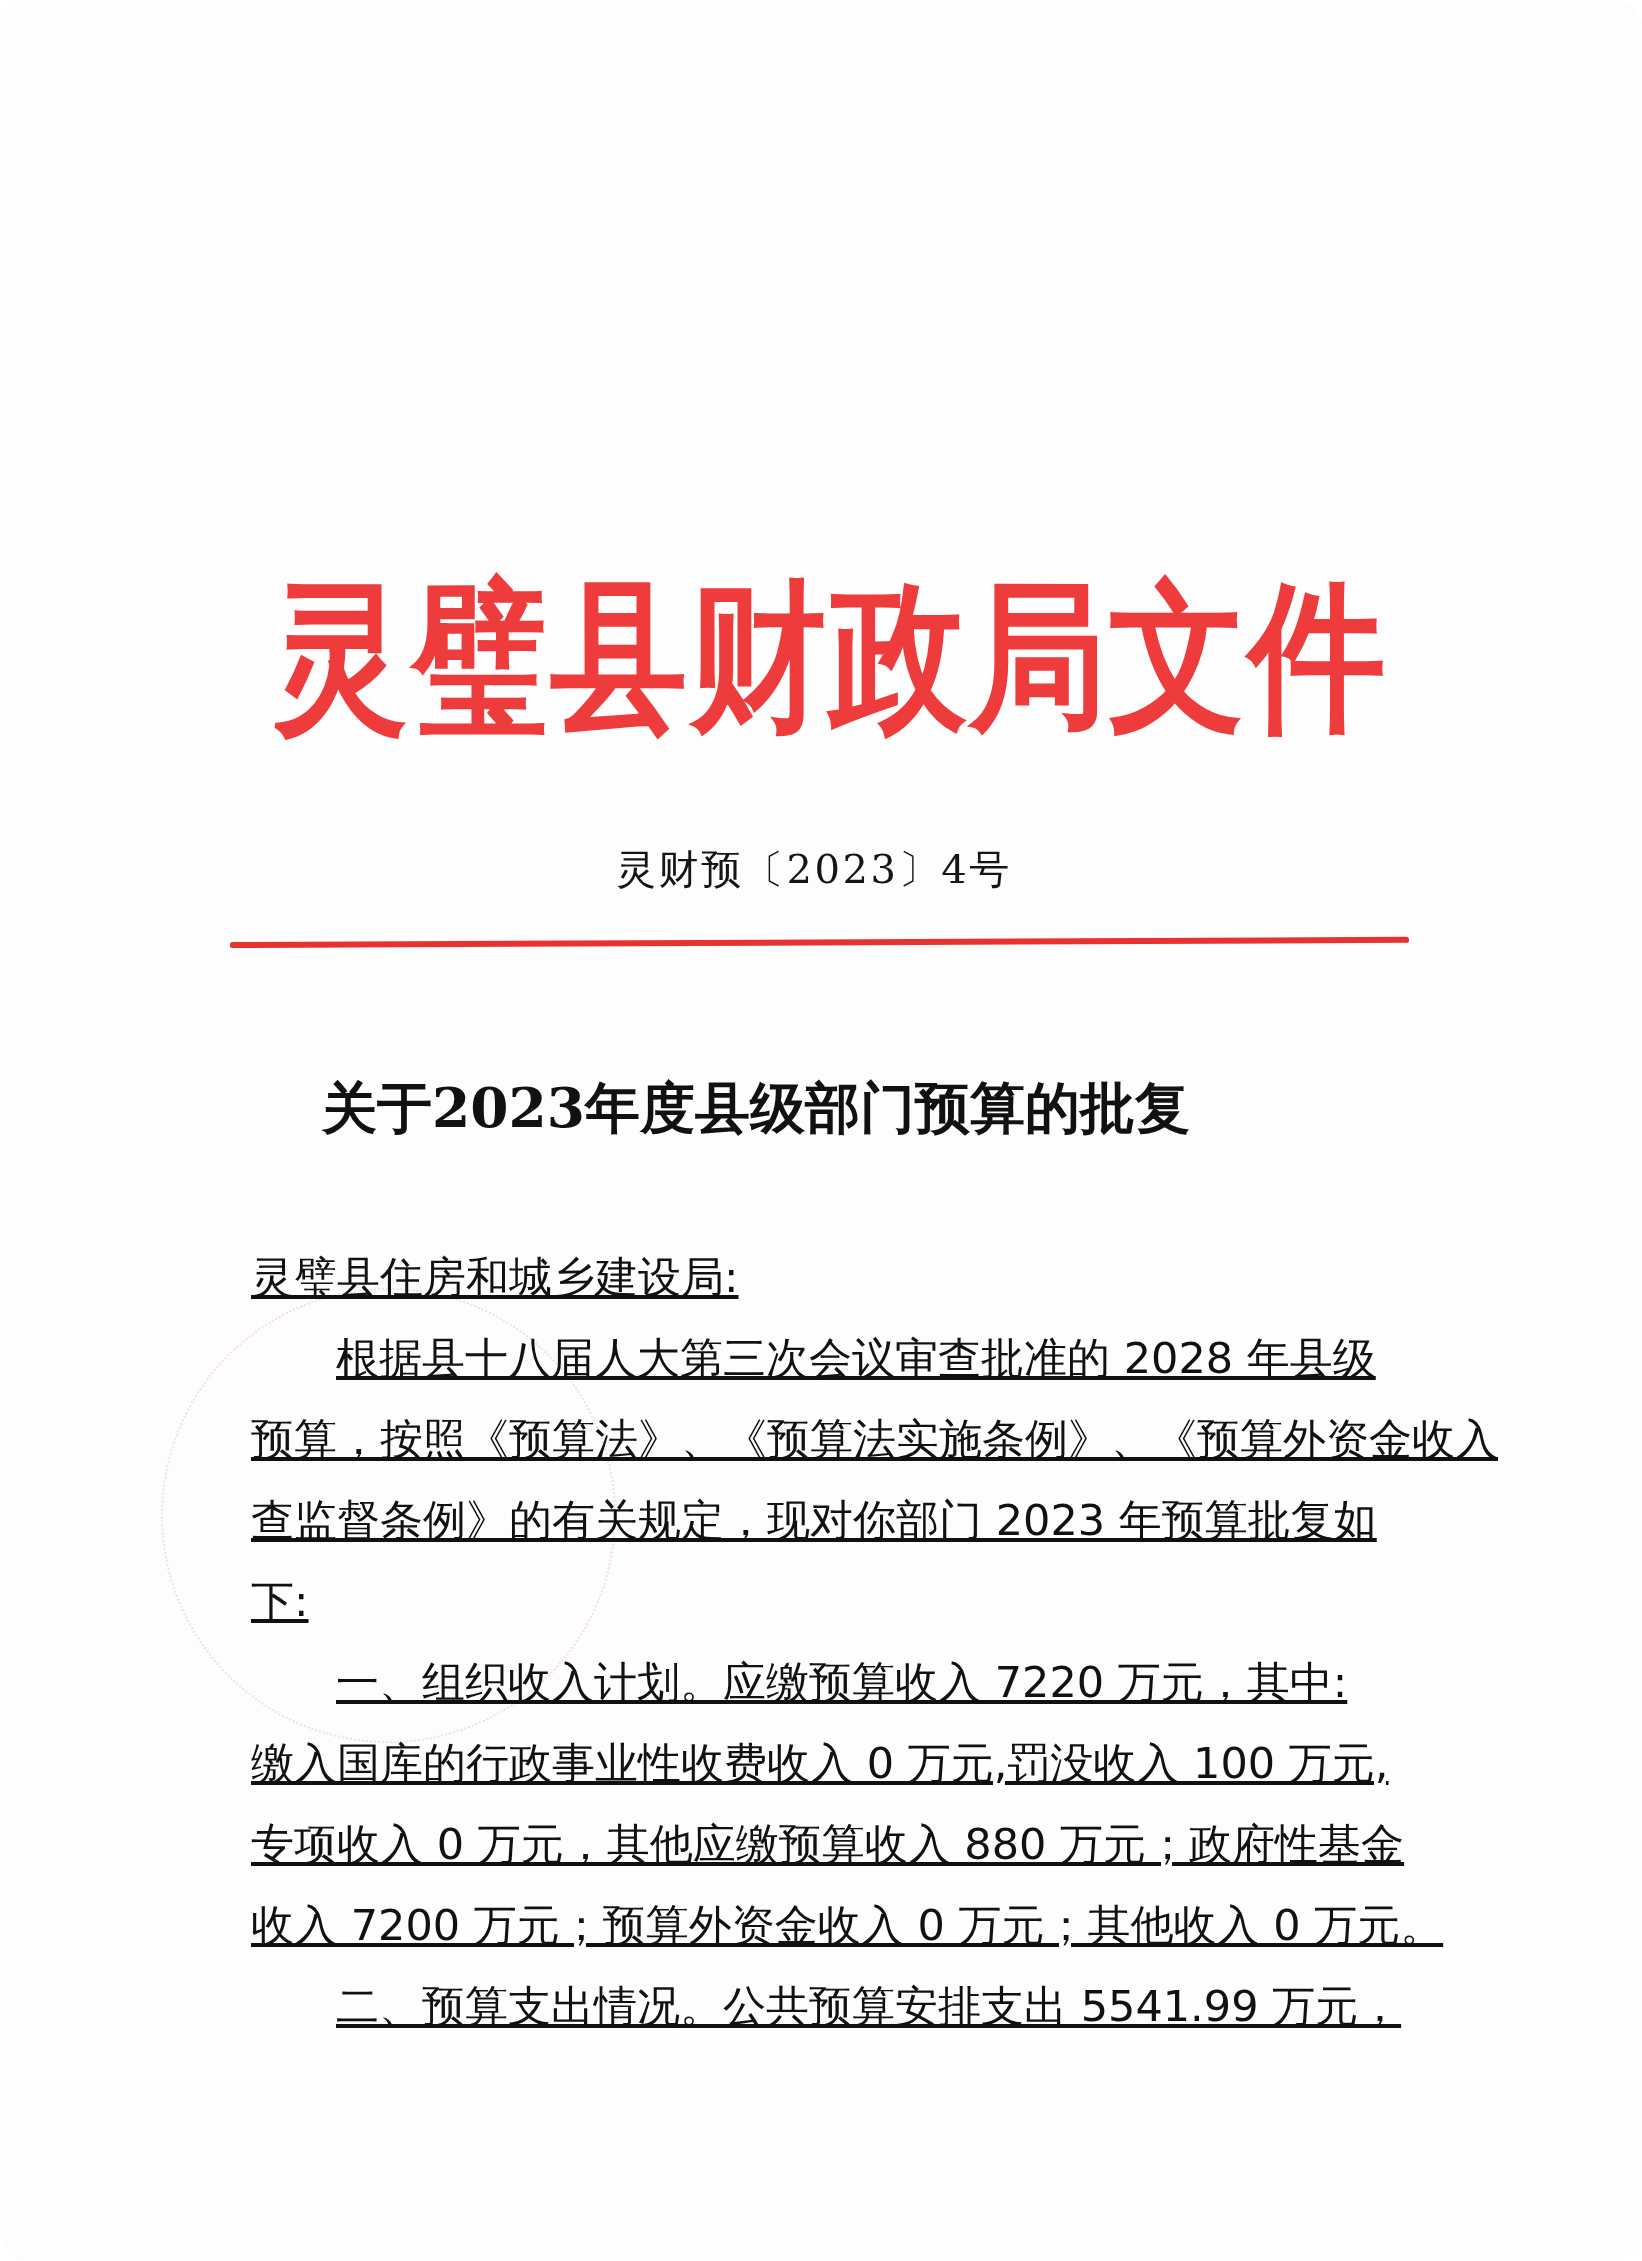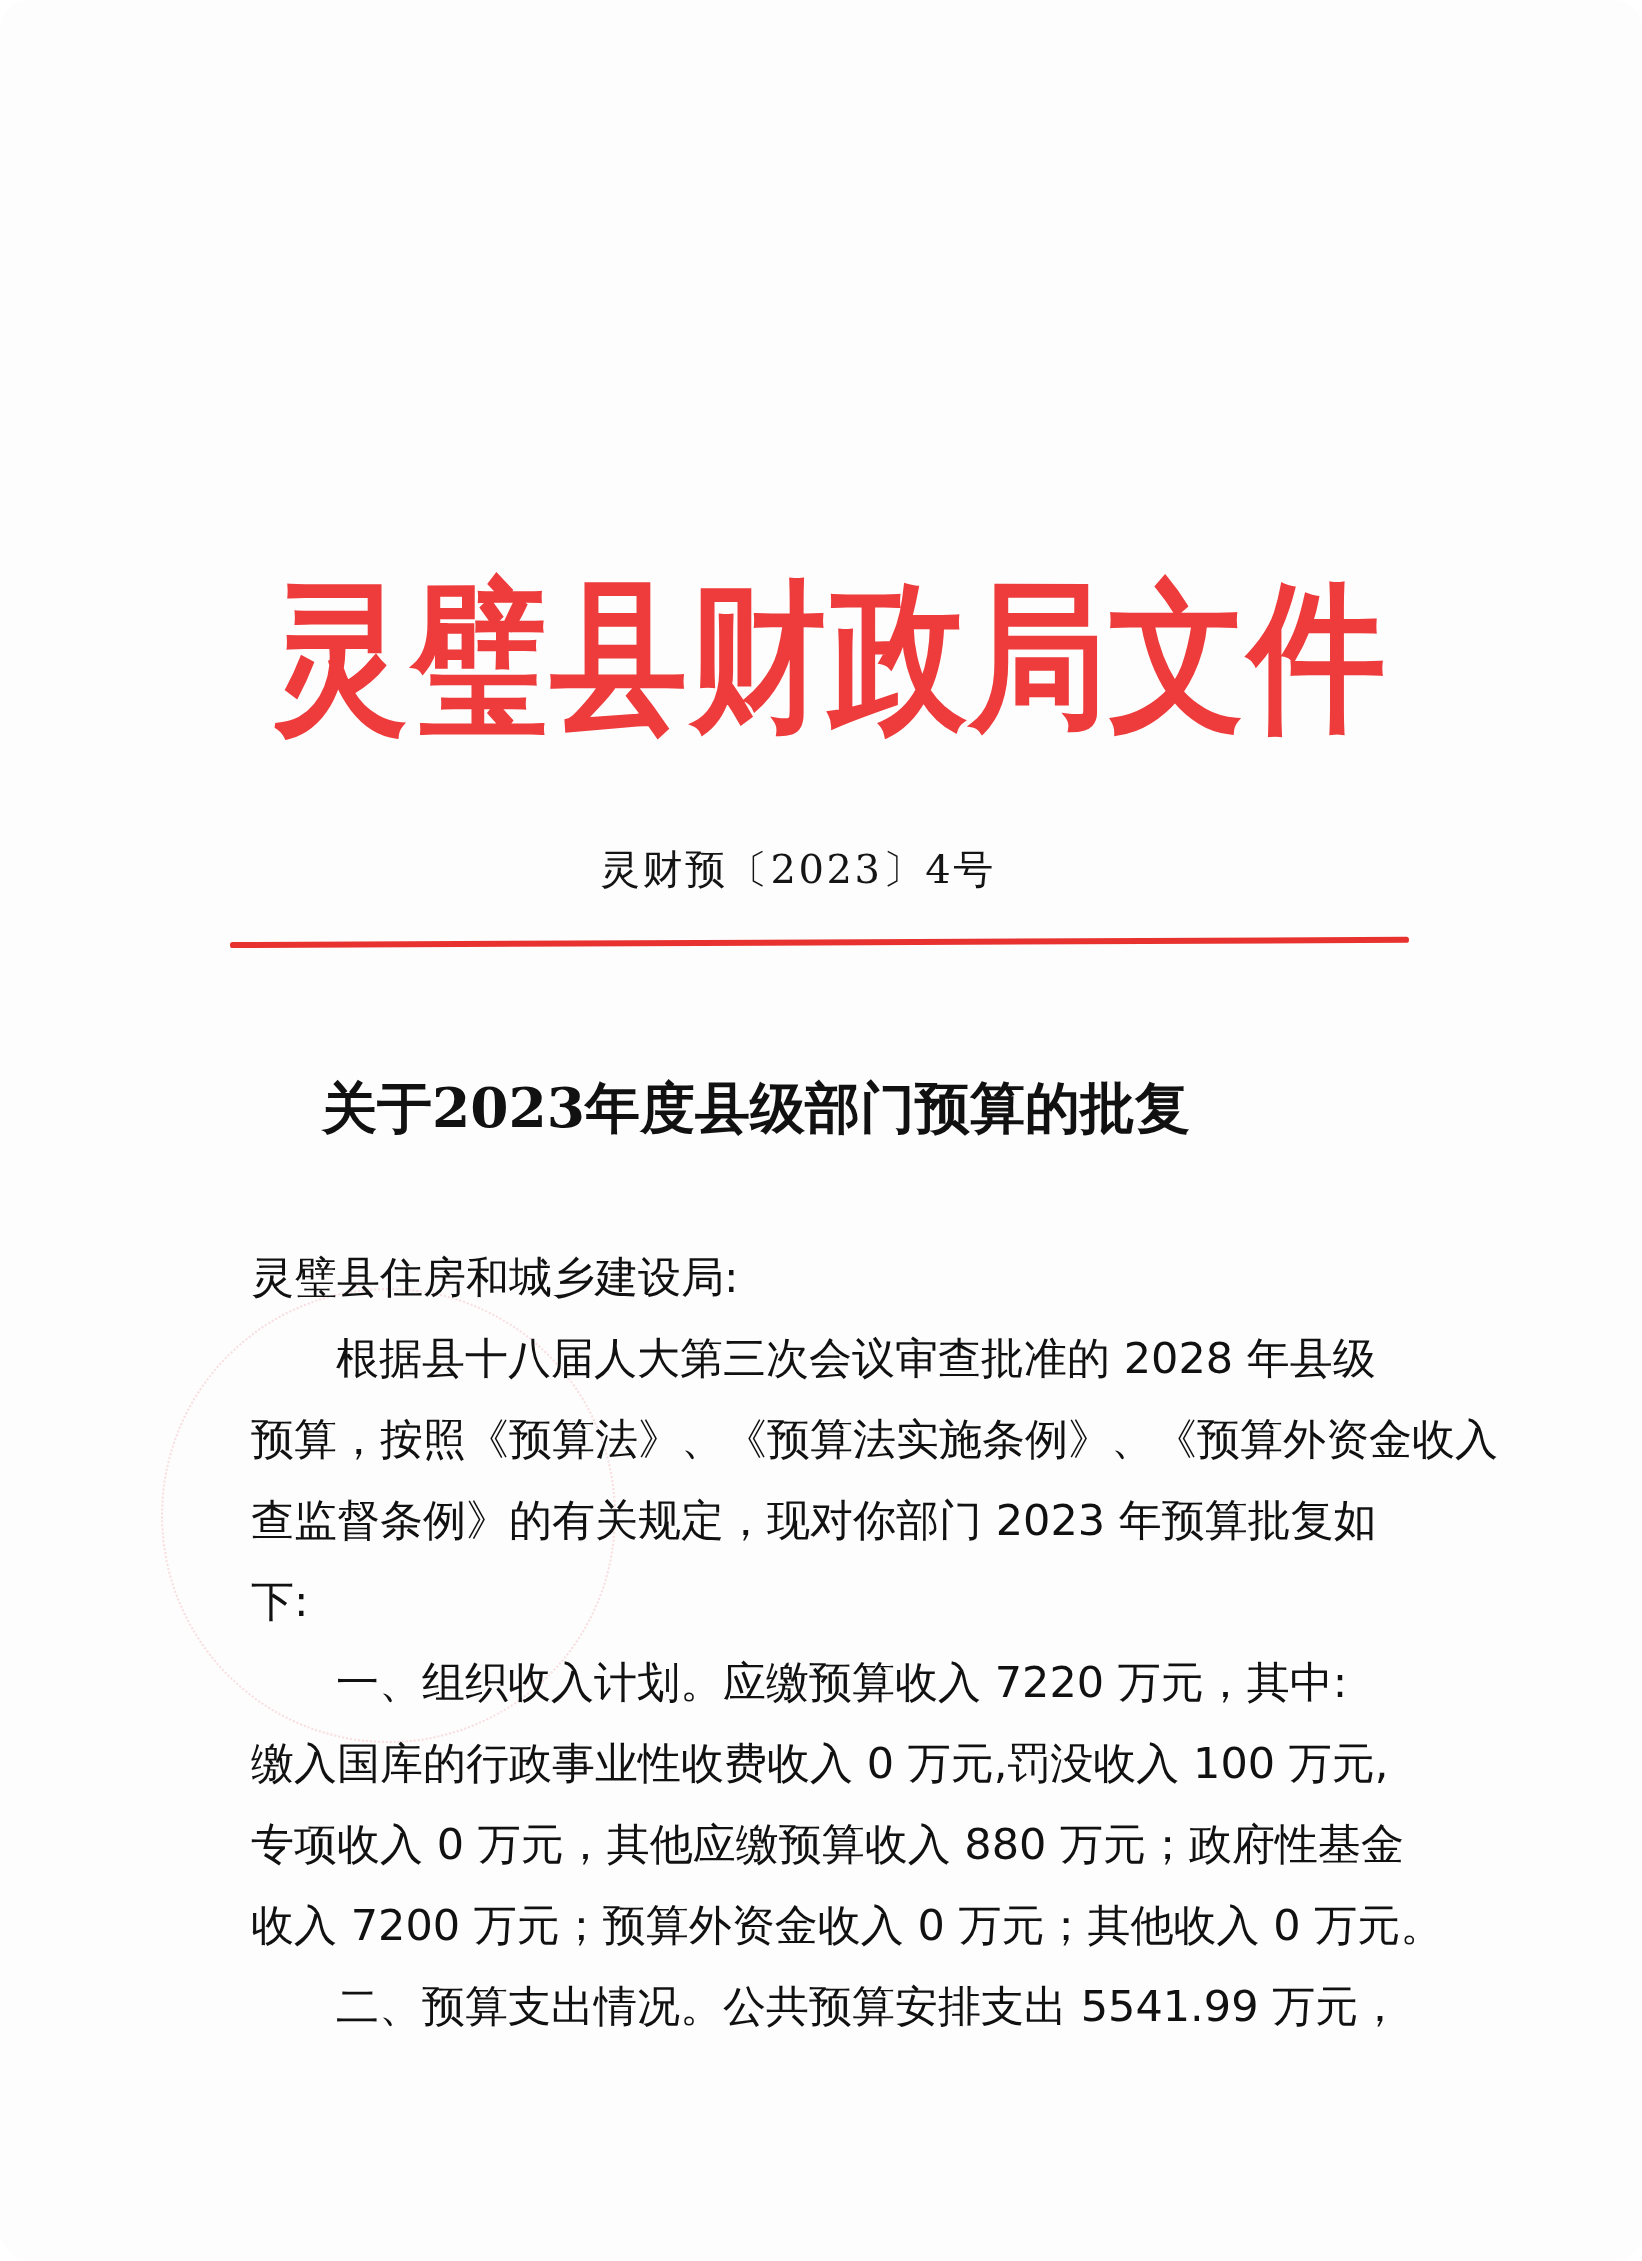--- a/index.html
+++ b/index.html
@@ -7,21 +7,21 @@
          font-family: "DejaVu Serif", "Liberation Serif", serif; color: #111; }
   .page { position: absolute; inset: 0; background: #fdfdfd; border-radius: 30px; }
   .masthead {
     position: absolute; left: 271px; top: 535px; width: 1108px; height: 206px;
     color: #ee3b3b; font-family: "DejaVu Serif", "Liberation Serif", serif;
     font-size: 137px; font-weight: bold; letter-spacing: 2.6px; line-height: 206px;
     text-align: center; white-space: nowrap; transform: scaleY(1.18);
     transform-origin: top center;
   }
   .docnum {
-    position: absolute; left: 600px; top: 837px; width: 451px; height: 64px;
+    position: absolute; left: 616px; top: 837px; width: 451px; height: 64px;
     font-family: "DejaVu Serif", "Liberation Serif", serif; font-size: 40px;
     line-height: 64px; color: #151515; white-space: nowrap; letter-spacing: 2.6px;
   }
   .redline {
     position: absolute; left: 230px; top: 942px; width: 1179px; height: 5.8px;
     background: #e8322f; border-radius: 2.6px; transform: rotate(-0.25deg);
     transform-origin: left center;
   }
   .title {
     position: absolute; left: 322px; top: 1063px; width: 1031px; height: 90px;
@@ -29,21 +29,21 @@
     font-size: 55px; line-height: 90px; text-align: left; color: #111;
     white-space: nowrap;
   }
   .body-text {
     position: absolute; left: 251px; top: 1237px; width: 1153px;
     font-family: "DejaVu Sans", "Liberation Sans", sans-serif; font-size: 43px;
     color: #111; line-height: 81px;
   }
   .para { margin: 0; text-align: justify; text-justify: inter-character; }
   .indent { text-indent: 85px; }
-  .line { display: block; white-space: nowrap; }
+  .line { display: block; white-space: nowrap; text-decoration: underline; }
   .seal {
     position: absolute; left: 161px; top: 1288px; width: 451px; height: 451px;
     border-radius: 50%; border: 2.6px dotted rgba(230,80,90,0.18);
     pointer-events: none;
   }
 </style>
 </head>
 <body>
 
 <div class="page">

